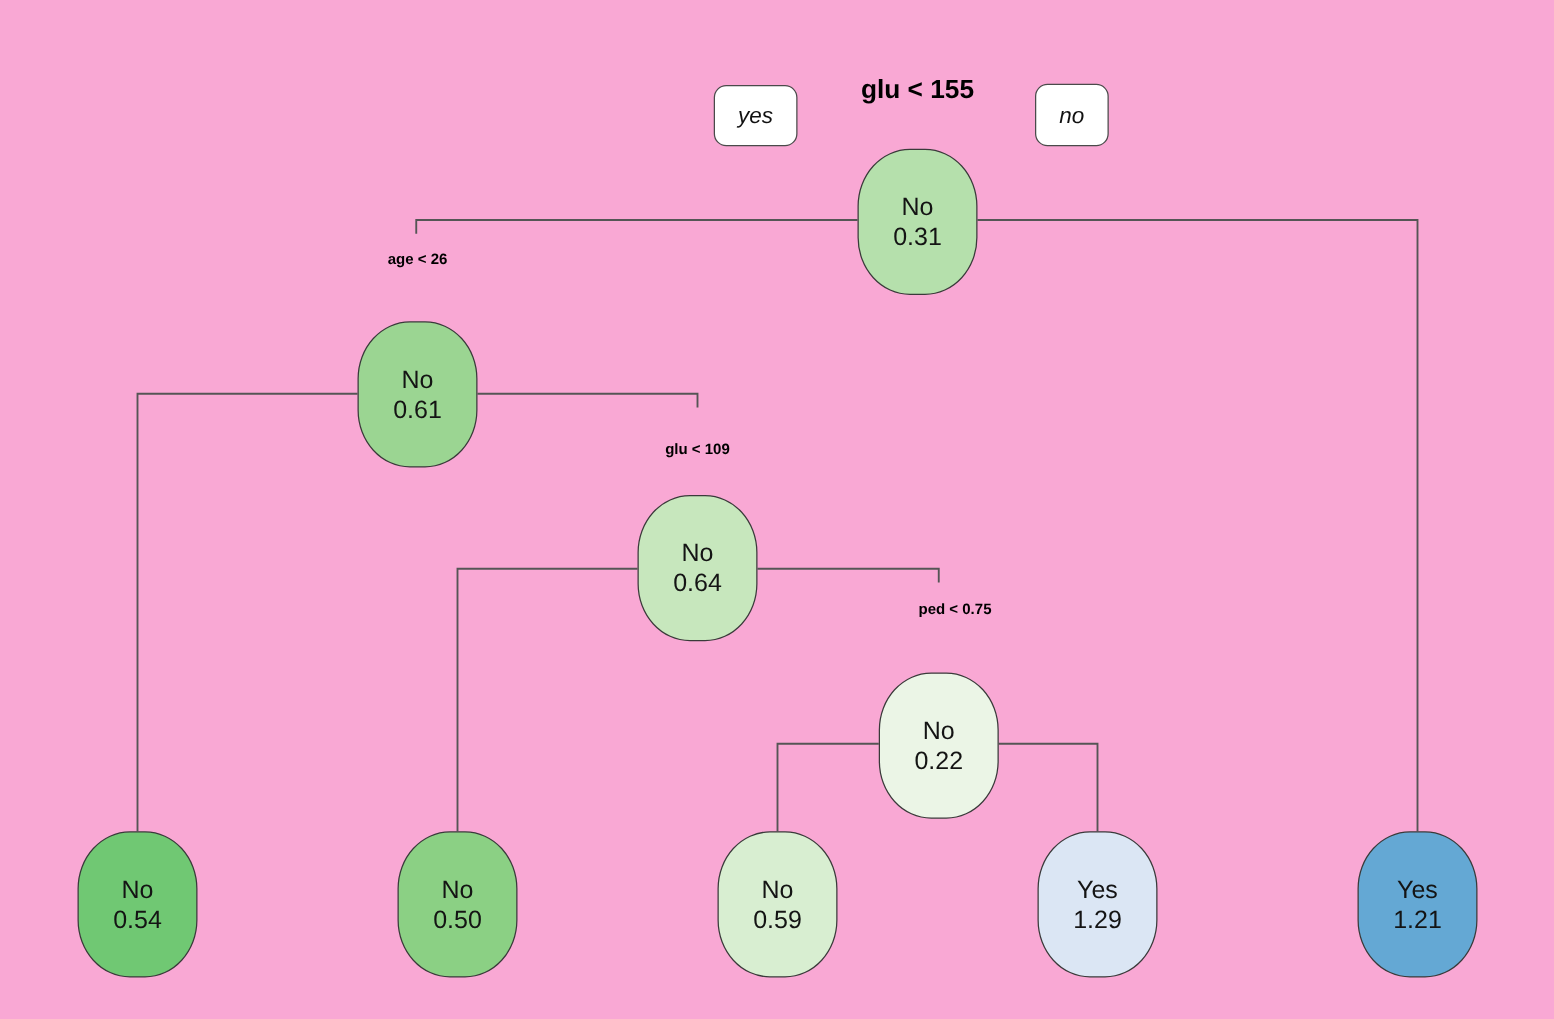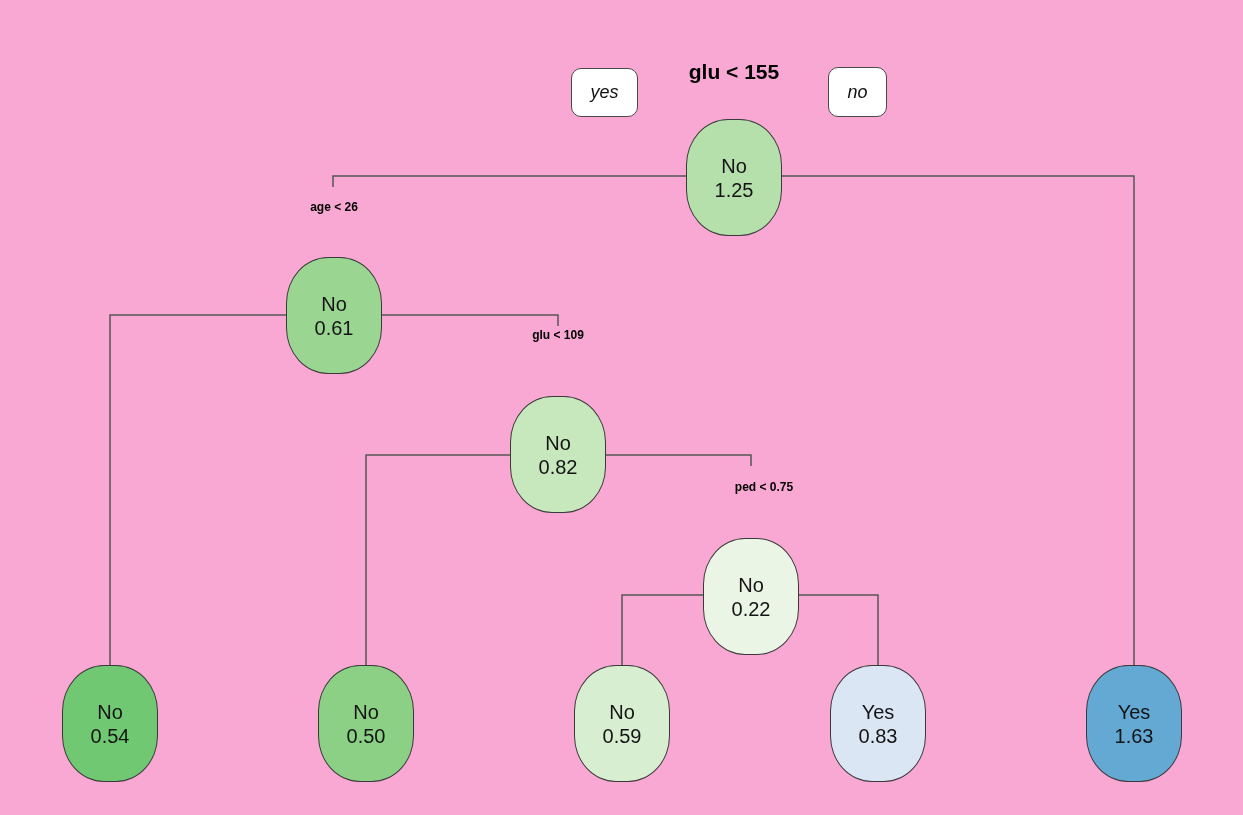--- a/index.html
+++ b/index.html
@@ -25,21 +25,21 @@
   .pos-leaf2{left:318px;top:665px;}
   .pos-leaf3{left:574px;top:665px;}
   .pos-leaf4{left:830px;top:665px;}
   .pos-leaf5{left:1086px;top:665px;}
   .split-label{
     position:absolute;transform:translateX(-50%);
     font-weight:bold;color:#000;font-size:12px;white-space:nowrap;
   }
   .split-root  {left:734px;top:60px;font-size:21px;}
   .split-age   {left:334px;top:200px;}
-  .split-glu109{left:558px;top:328px;}
+  .split-glu109{left:558px;top:352px;}
   .split-ped   {left:764px;top:480px;}
   .tag{
     position:absolute;border:1.5px solid #4a4a4a;border-radius:10px;background:#ffffff;
     display:flex;align-items:center;justify-content:center;
     font-style:italic;font-size:18px;color:#111;box-sizing:border-box;
   }
   .tag-yes{left:571px;top:68px;width:67px;height:49px;}
   .tag-no {left:828px;top:67px;width:59px;height:50px;}
 </style>
 </head>
@@ -65,31 +65,31 @@
   <div class="tag tag-no">
     <span>no</span>
   </div>
 
   <div class="split-label split-age">age &lt; 26</div>
   <div class="split-label split-glu109">glu &lt; 109</div>
   <div class="split-label split-ped">ped &lt; 0.75</div>
 
   <div class="node pos-root" style="background-color: rgb(181, 224, 172); border-color: rgb(58, 58, 58); color: rgb(20, 20, 20);">
     <div class="nl">No</div>
-    <div class="np">1.25</div>
+    <div class="np">0.31</div>
   </div>
 
   <div class="node pos-n077" style="background-color: rgb(155, 213, 146); border-color: rgb(58, 58, 58); color: rgb(20, 20, 20);">
     <div class="nl">No</div>
     <div class="np">0.61</div>
   </div>
 
   <div class="node pos-n064" style="background-color: rgb(199, 231, 189); border-color: rgb(58, 58, 58); color: rgb(20, 20, 20);">
     <div class="nl">No</div>
-    <div class="np">0.82</div>
+    <div class="np">0.64</div>
   </div>
 
   <div class="node pos-n050" style="background-color: rgb(235, 245, 230); border-color: rgb(58, 58, 58); color: rgb(20, 20, 20);">
     <div class="nl">No</div>
     <div class="np">0.22</div>
   </div>
 
   <div class="node pos-leaf1" style="background-color: rgb(112, 200, 115); border-color: rgb(58, 58, 58); color: rgb(20, 20, 20);">
     <div class="nl">No</div>
     <div class="np">0.54</div>
@@ -100,21 +100,21 @@
     <div class="np">0.50</div>
   </div>
 
   <div class="node pos-leaf3" style="background-color: rgb(216, 238, 209); border-color: rgb(58, 58, 58); color: rgb(20, 20, 20);">
     <div class="nl">No</div>
     <div class="np">0.59</div>
   </div>
 
   <div class="node pos-leaf4" style="background-color: rgb(219, 230, 244); border-color: rgb(58, 58, 58); color: rgb(20, 20, 20);">
     <div class="nl">Yes</div>
-    <div class="np">0.83</div>
+    <div class="np">1.29</div>
   </div>
 
   <div class="node pos-leaf5" style="background-color: rgb(100, 168, 212); border-color: rgb(58, 58, 58); color: rgb(20, 20, 20);">
     <div class="nl">Yes</div>
-    <div class="np">1.63</div>
+    <div class="np">1.21</div>
   </div>
 
 </div>
 
 </body></html>

